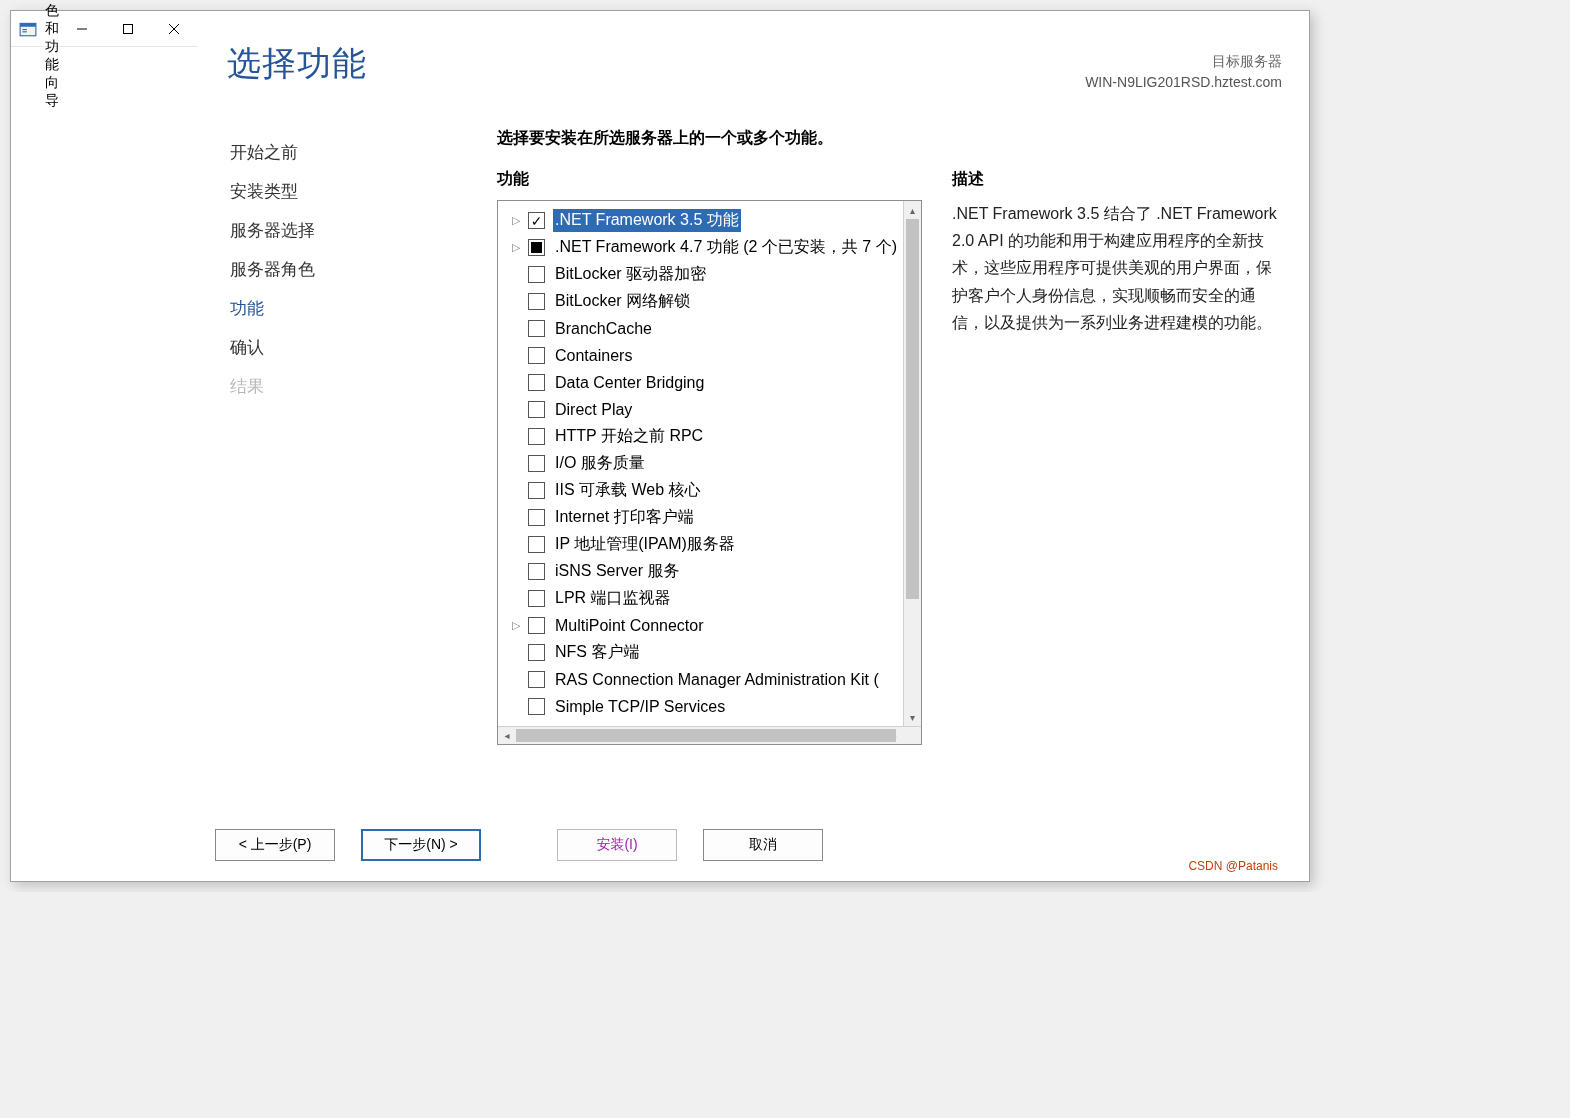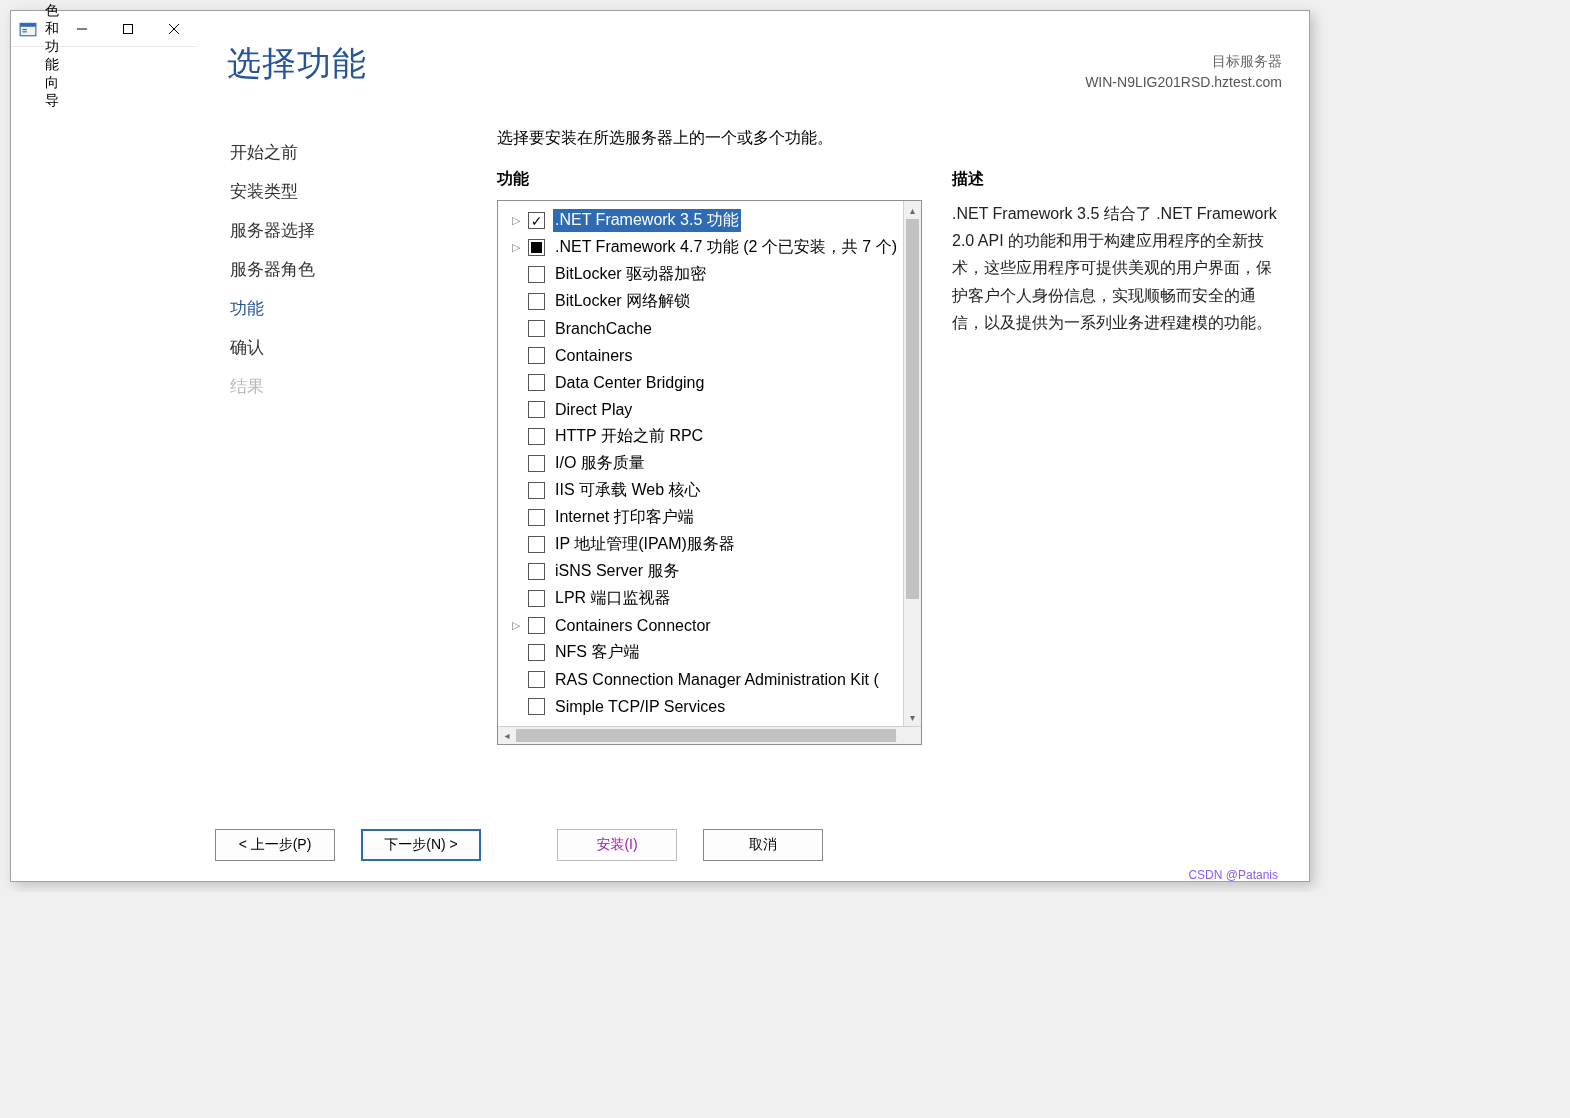--- a/index.html
+++ b/index.html
@@ -107,20 +107,21 @@
 
   .main {
     flex: 1;
     display: flex;
     flex-direction: column;
     padding-top: 15px;
   }
   .instruction {
     font-size: 16px;
     padding-bottom: 20px;
+    font-weight: bold;
   }
   .cols {
     display: flex;
     gap: 30px;
     flex: 1;
   }
   .feat-col { flex: 1; min-width: 0; }
   .desc-col { width: 330px; flex-shrink: 0; }
   .col-label {
     font-size: 16px;
@@ -265,24 +266,24 @@
   }
   .btn.disabled {
     color: #a21caf;
     border-color: #bcbcbc;
     cursor: default;
   }
   .btn-gap { width: 24px; }
 
   .watermark {
     position: absolute;
-    bottom: 0;
+    bottom: 9px;
     right: 32px;
     font-size: 12px;
-    color: #8b5cf6;
+    color: #c2410c;
   }
   .container { position: relative; }
 </style>
 </head>
 <body>
 
 <div class="container">
 <div class="window">
 
   <div class="titlebar">
@@ -412,21 +413,21 @@
                         <span class="tree-label">iSNS Server 服务</span>
                       </div>
                       <div class="tree-row">
                         <span class="expander"></span>
                         <span class="cb "></span>
                         <span class="tree-label">LPR 端口监视器</span>
                       </div>
                       <div class="tree-row">
                         <span class="expander">▷</span>
                         <span class="cb "></span>
-                        <span class="tree-label">Containers Connector</span>
+                        <span class="tree-label">MultiPoint Connector</span>
                       </div>
                       <div class="tree-row">
                         <span class="expander"></span>
                         <span class="cb "></span>
                         <span class="tree-label">NFS 客户端</span>
                       </div>
                       <div class="tree-row">
                         <span class="expander"></span>
                         <span class="cb "></span>
                         <span class="tree-label">RAS Connection Manager Administration Kit (</span>

